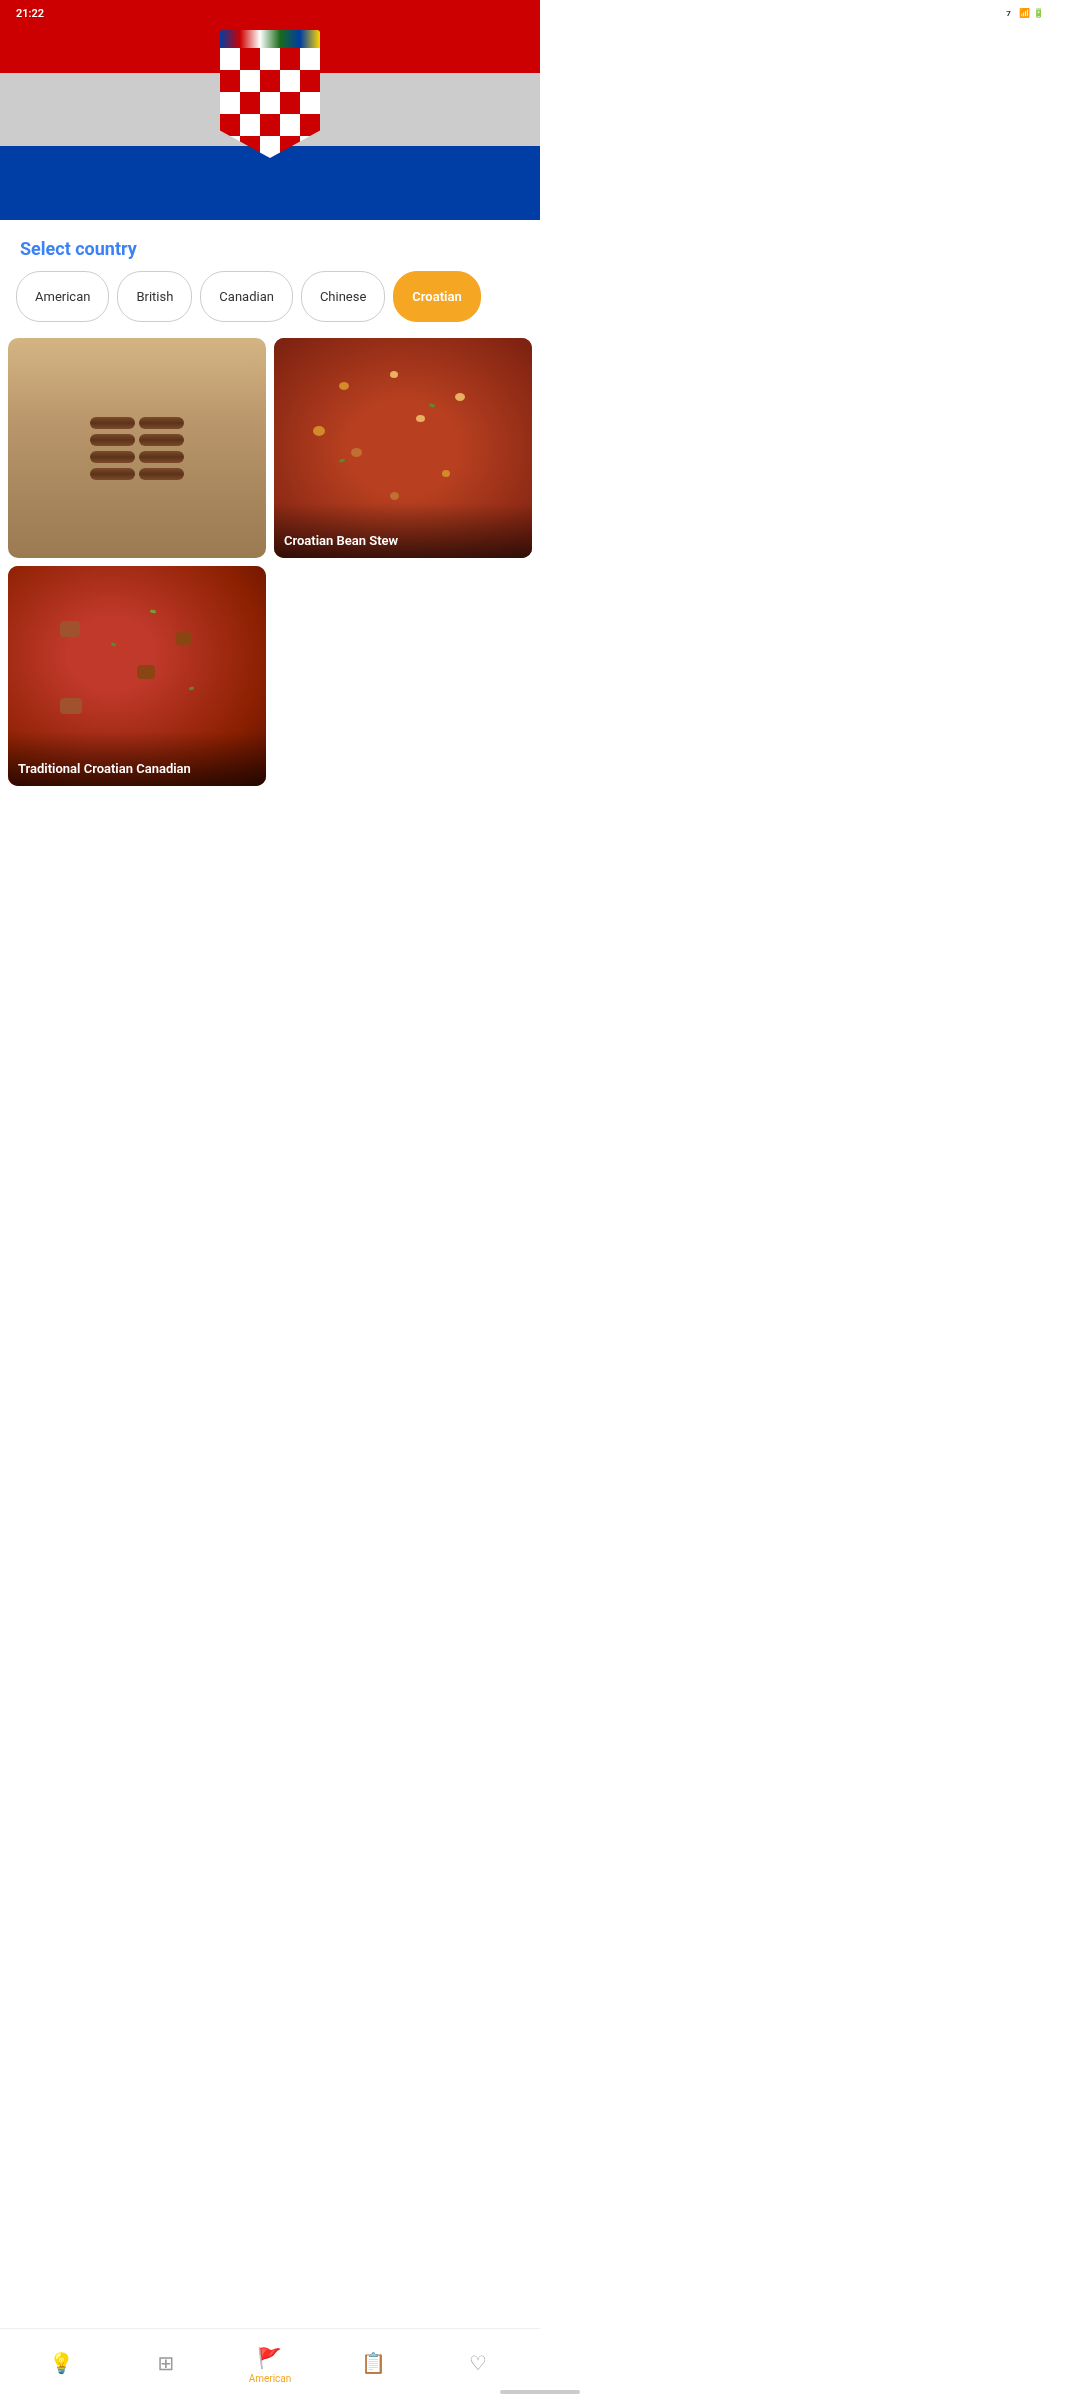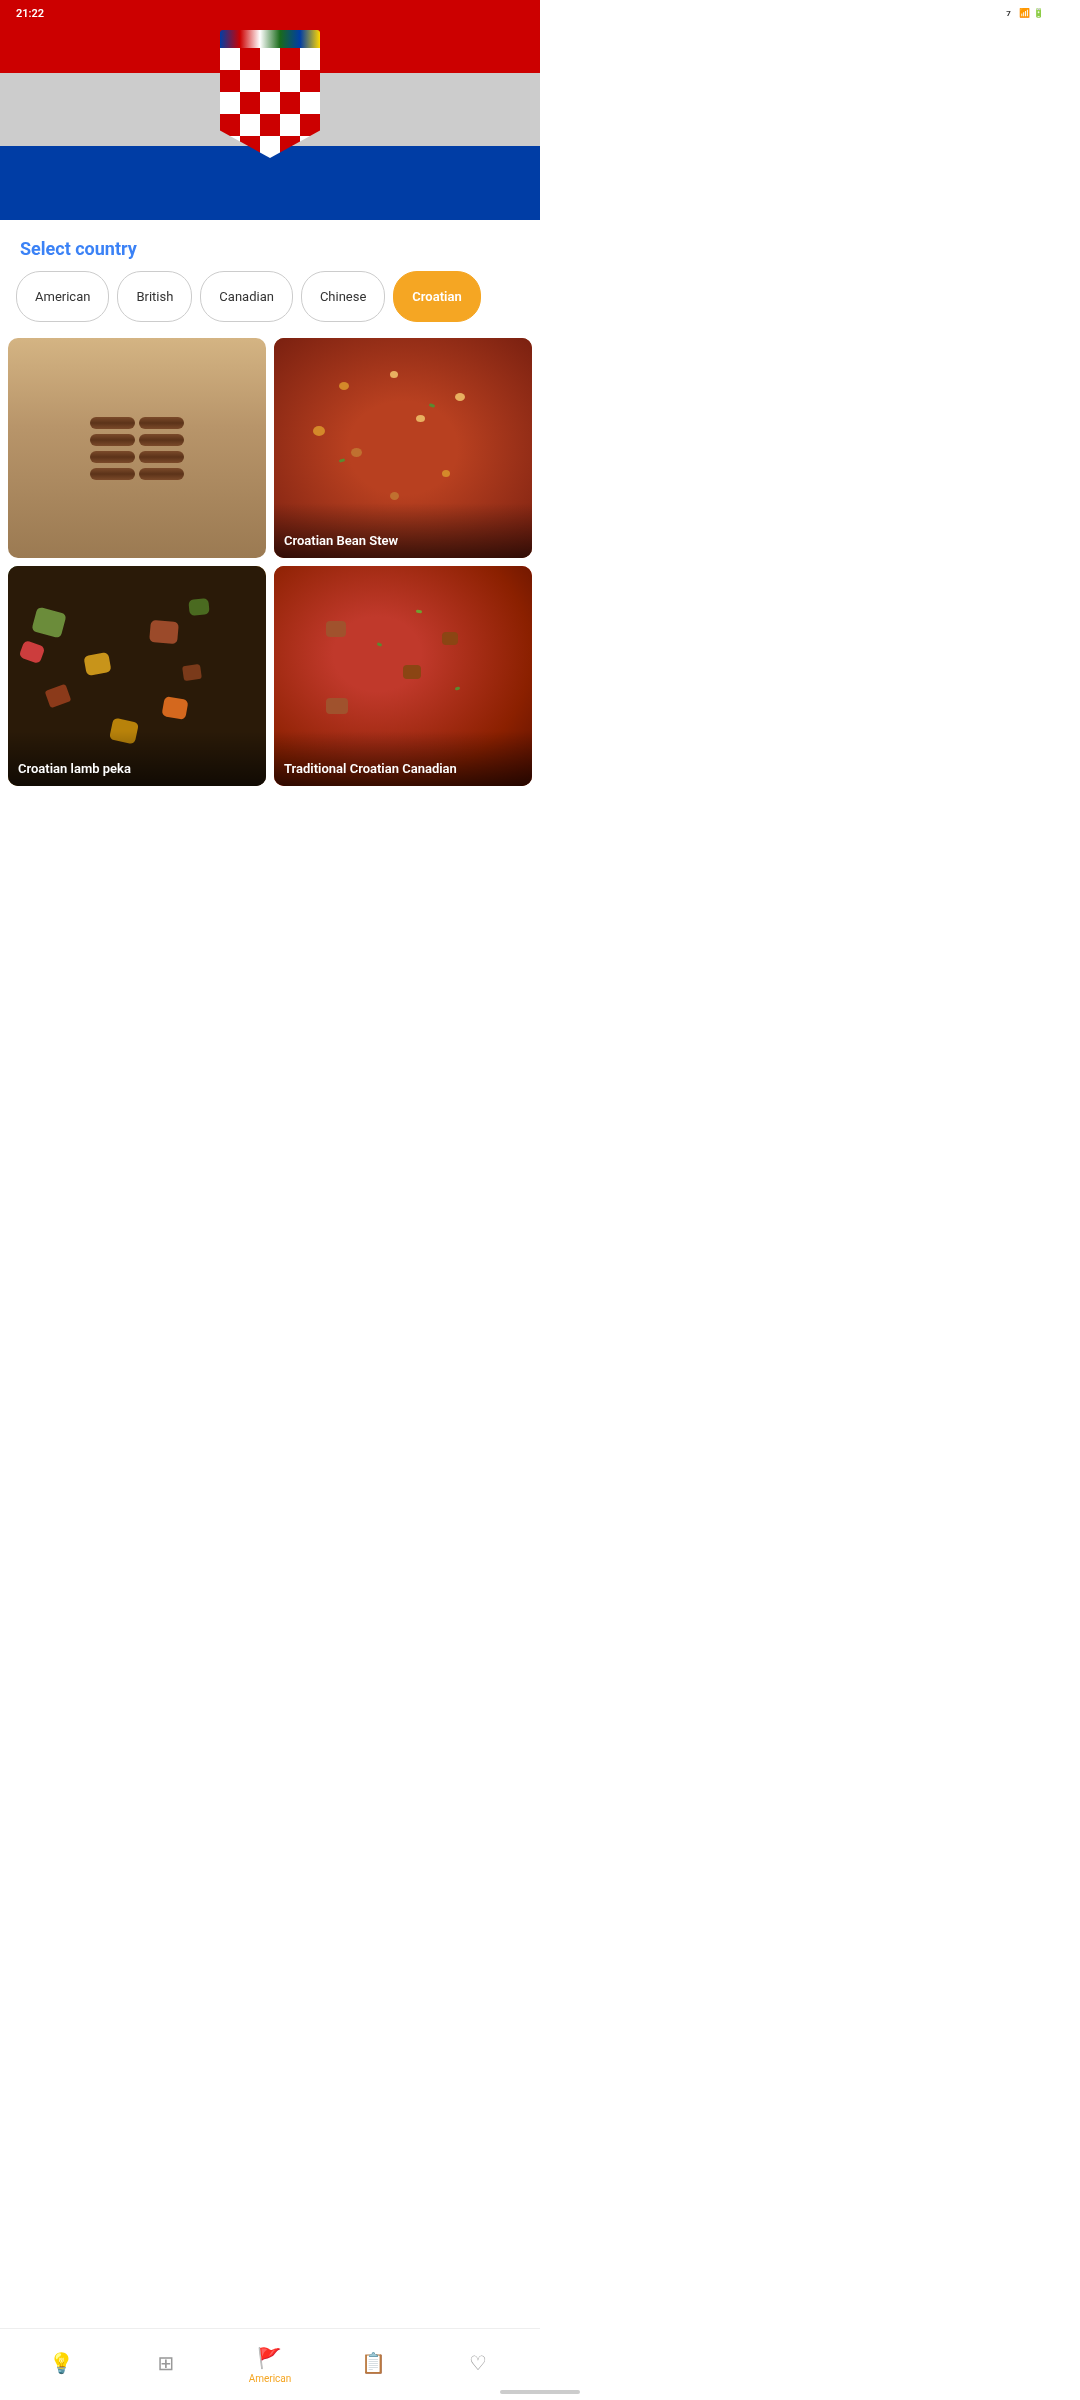--- a/index.html
+++ b/index.html
@@ -325,37 +325,20 @@
           <div style="position:absolute;width:12px;height:10px;background:#D4892A;border-radius:50%;top:40%;left:15%;"></div>
           <div style="position:absolute;width:8px;height:7px;background:#E8B060;border-radius:50%;top:15%;left:45%;"></div>
 
           <div style="position:absolute;width:6px;height:3px;background:#5A8A30;border-radius:2px;top:30%;left:60%;transform:rotate(20deg);"></div>
           <div style="position:absolute;width:6px;height:3px;background:#5A8A30;border-radius:2px;top:55%;left:25%;transform:rotate(-15deg);"></div>
         </div>
       </div>
       <div class="food-card-label">Croatian Bean Stew</div>
     </div>
 
-    <div class="food-card">
-      <div class="food-card-bg peka">
-        <div style="width:100%;height:100%;background:#2A1A08;position:relative;overflow:hidden;">
-
-          <div style="position:absolute;width:30px;height:25px;background:#6B8C3A;border-radius:5px;top:20%;left:10%;transform:rotate(15deg);"></div>
-          <div style="position:absolute;width:25px;height:20px;background:#C8941A;border-radius:5px;top:40%;left:30%;transform:rotate(-10deg);"></div>
-          <div style="position:absolute;width:28px;height:22px;background:#9B4A2A;border-radius:5px;top:25%;left:55%;transform:rotate(5deg);"></div>
-          <div style="position:absolute;width:22px;height:18px;background:#8B3A1A;border-radius:3px;top:55%;left:15%;transform:rotate(-20deg);"></div>
-          <div style="position:absolute;width:24px;height:20px;background:#D4681E;border-radius:5px;top:60%;left:60%;transform:rotate(10deg);"></div>
-          <div style="position:absolute;width:20px;height:16px;background:#4A6A20;border-radius:5px;top:15%;left:70%;transform:rotate(-5deg);"></div>
-          <div style="position:absolute;width:26px;height:22px;background:#B8820A;border-radius:5px;top:70%;left:40%;transform:rotate(12deg);"></div>
-          <div style="position:absolute;width:18px;height:15px;background:#7A3A1A;border-radius:3px;top:45%;left:68%;transform:rotate(-8deg);"></div>
-          <div style="position:absolute;width:22px;height:18px;background:#CC3D3D;border-radius:5px;top:35%;left:5%;transform:rotate(20deg);"></div>
-        </div>
-      </div>
-      <div class="food-card-label">Croatian lamb peka</div>
-    </div>
 
     <div class="food-card">
       <div class="food-card-bg goulash">
         <div style="width:100%;height:100%;background:radial-gradient(ellipse at 40% 40%,#C0392B 20%,#8B2000 70%,#5A1000 100%);position:relative;overflow:hidden;">
 
           <div style="position:absolute;width:20px;height:16px;background:#A0522D;border-radius:4px;top:25%;left:20%;"></div>
           <div style="position:absolute;width:18px;height:14px;background:#8B4513;border-radius:4px;top:45%;left:50%;"></div>
           <div style="position:absolute;width:22px;height:16px;background:#A0522D;border-radius:4px;top:60%;left:20%;"></div>
           <div style="position:absolute;width:16px;height:13px;background:#8B4513;border-radius:4px;top:30%;left:65%;"></div>
 

